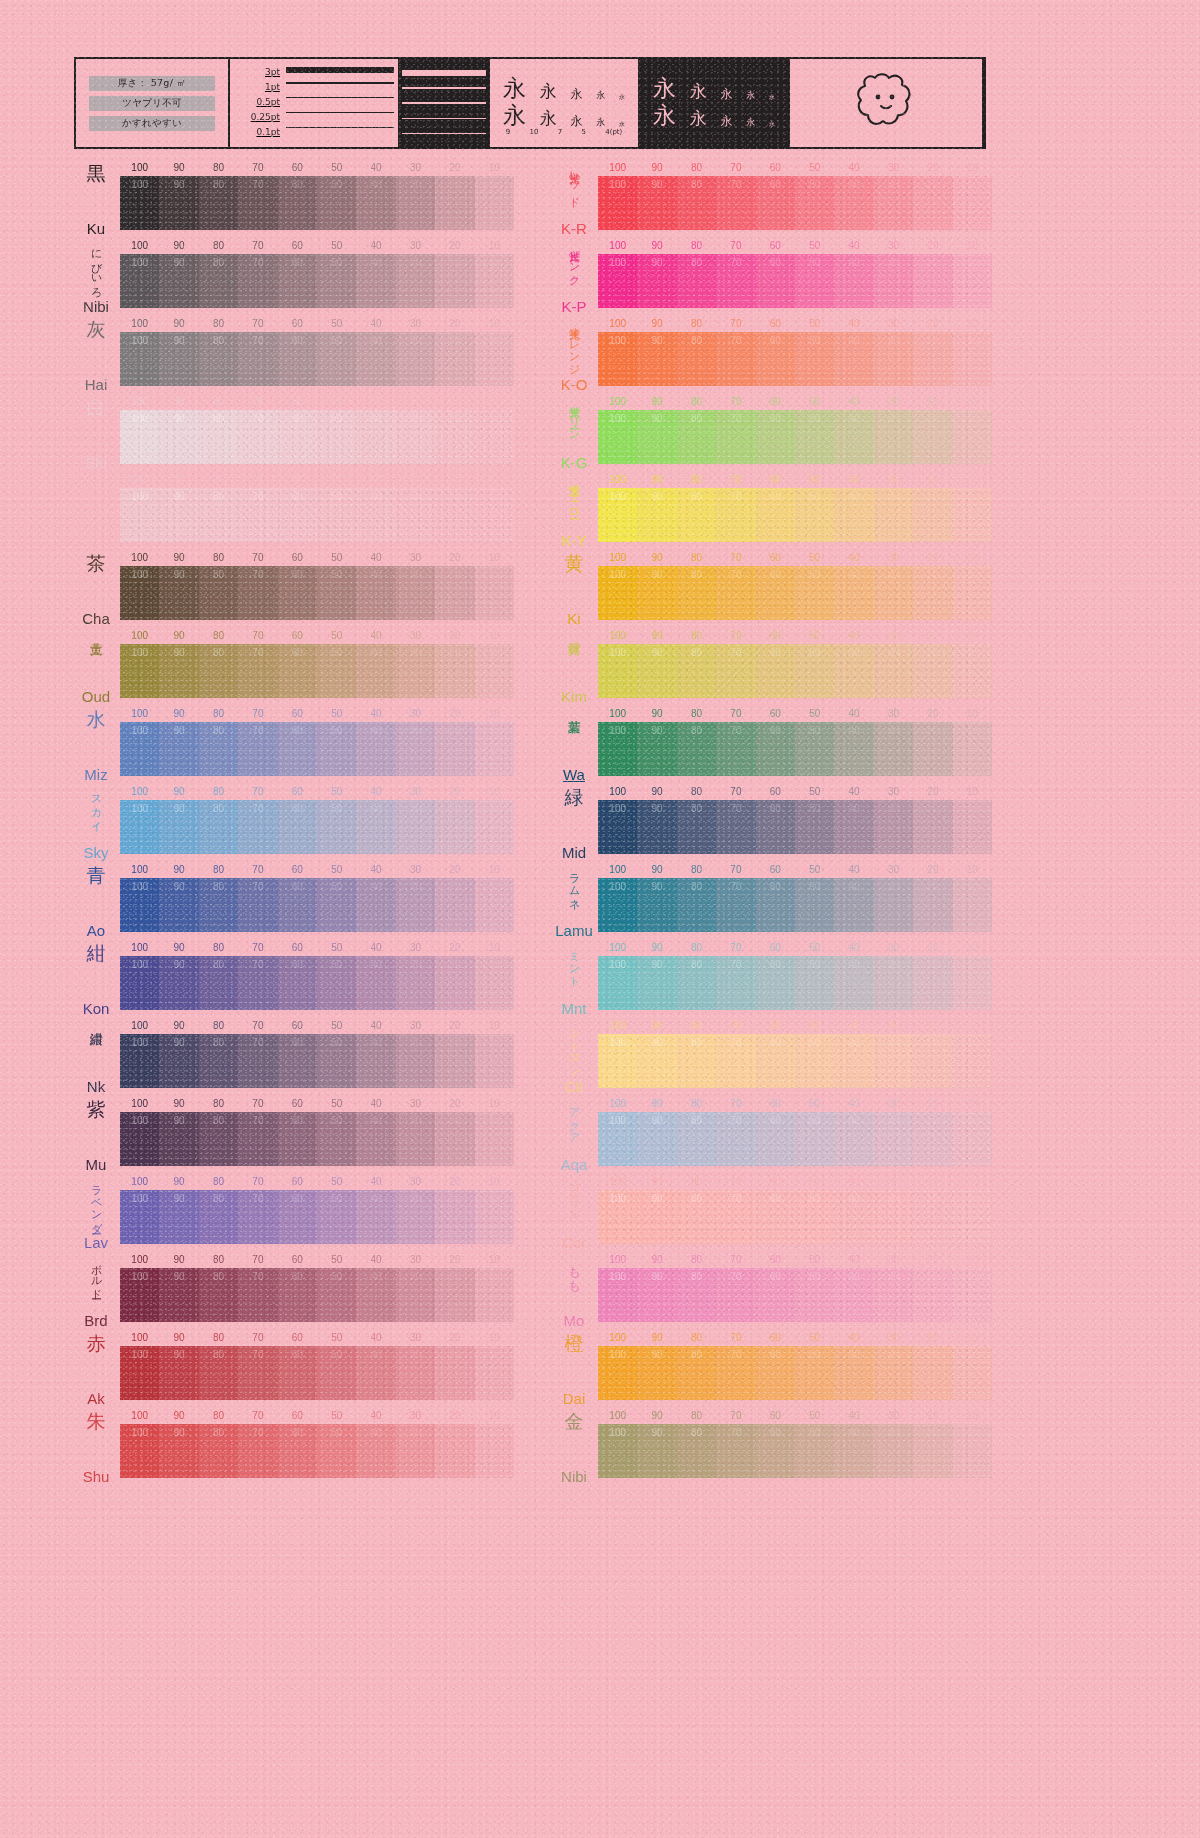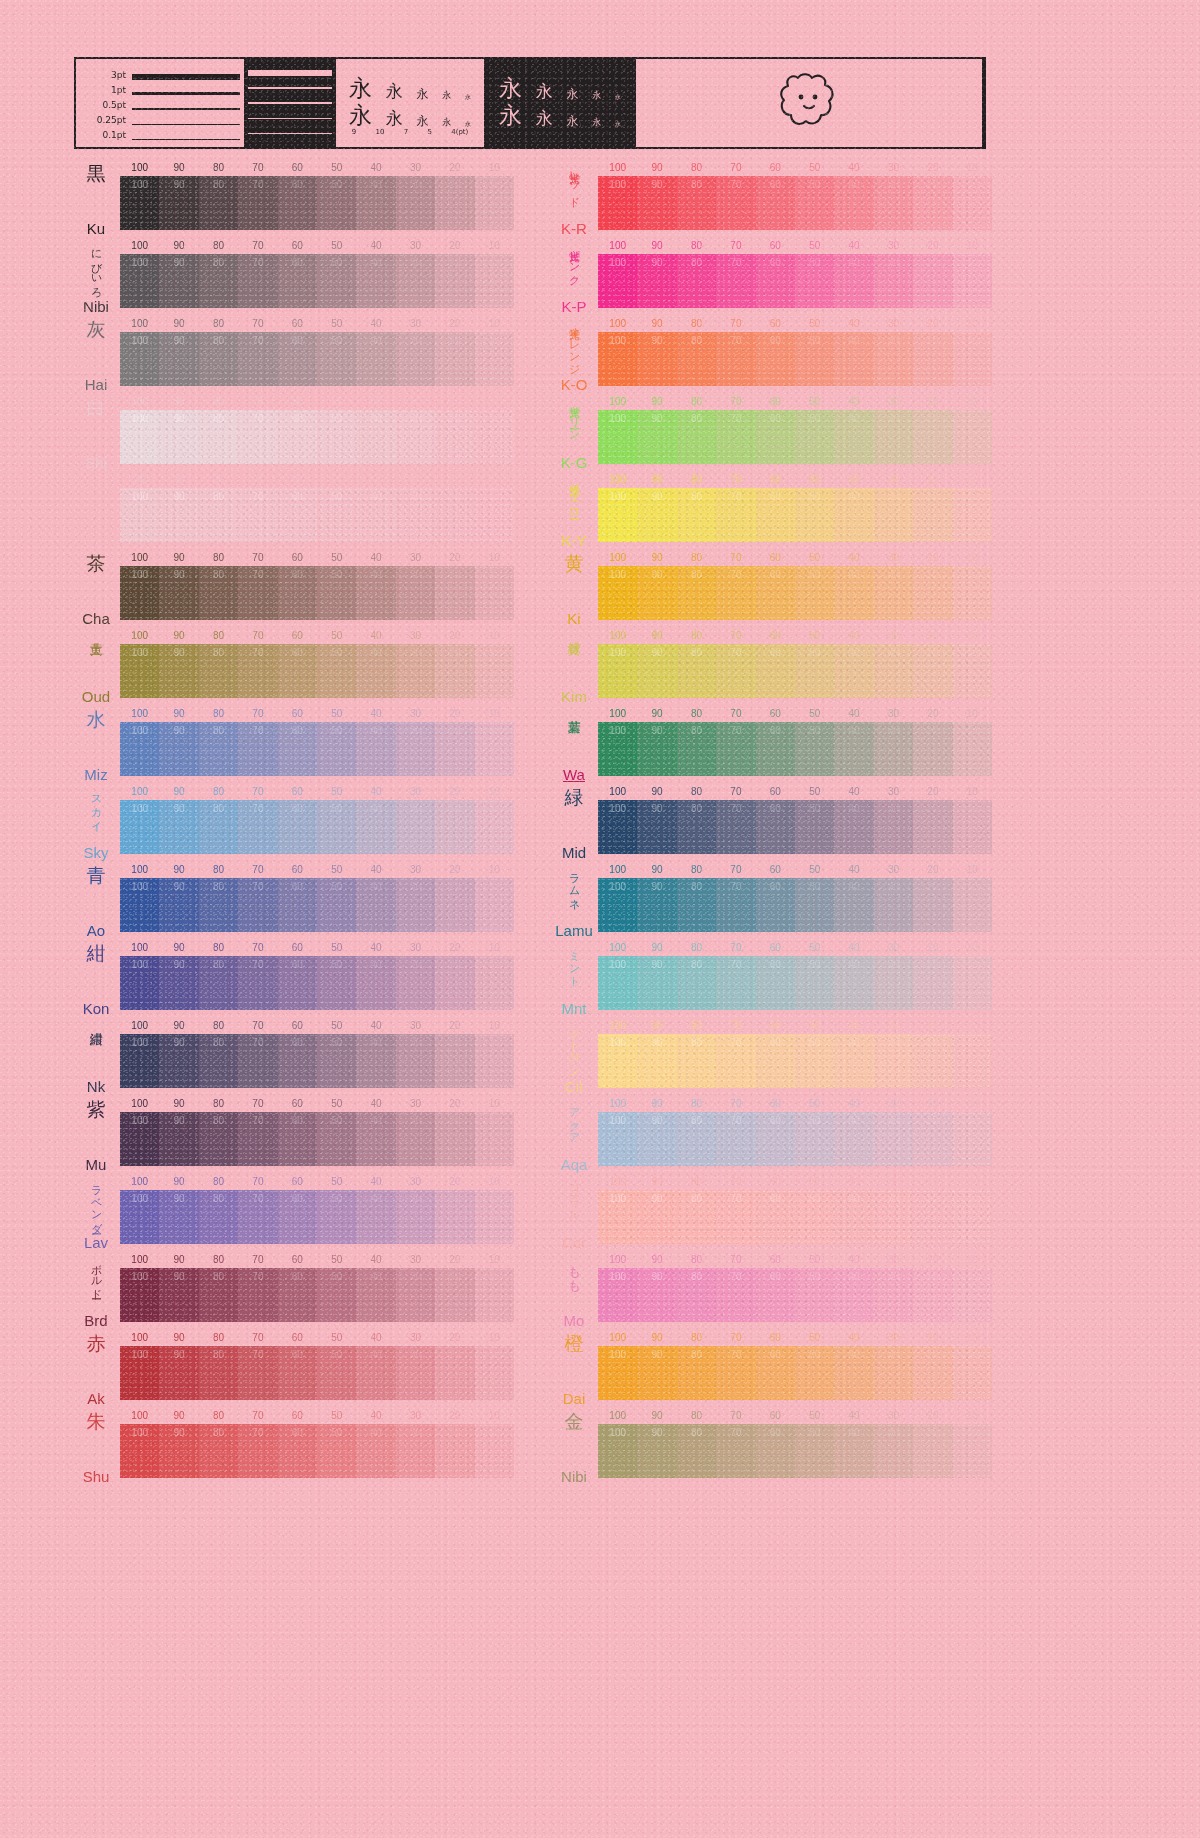--- a/index.html
+++ b/index.html
@@ -42,21 +42,21 @@
     justify-content:center;align-items:center;gap:5px;padding:6px 0;}
   .spec-chip{
     width:126px;height:15px;background:#b5aaad;
     display:flex;align-items:center;justify-content:center;
     font-size:9.5px;color:#2a2426;font-family:"DejaVu Sans",sans-serif;
     white-space:nowrap;letter-spacing:.3px;
   }
 
   #rule-cell{width:168px;display:flex;flex-direction:column;
     justify-content:center;padding:5px 4px;gap:2px;}
-  .rule-row{display:flex;align-items:flex-end;height:13px;}
+  .rule-row{display:flex;align-items:flex-start;height:13px;text-decoration:underline;}
   .rule-lbl{width:46px;text-align:right;font-size:9px;color:#231f20;
     font-family:"DejaVu Sans",sans-serif;padding-right:6px;}
   .rule-line-wrap{flex:1;display:flex;align-items:center;}
   .rule-line{width:100%;background:#231f20;}
 
   #rulerev-cell{width:92px;background:#231f20;display:flex;
     flex-direction:column;justify-content:center;padding:5px 4px;gap:2px;}
   .rrev-row{display:flex;align-items:center;height:13px;}
   .rrev-line{width:100%;background:#f6b7c1;}
 
@@ -117,20 +117,25 @@
     position:absolute;font-size:10px;font-family:"Liberation Sans",sans-serif;
     transform:translateX(-50%);color:rgba(255,255,255,.62);
   }
 </style>
 </head>
 <body>
 
 <div id="header-box">
 
 
+  <div class="hdr-cell hdr-div" id="spec-cell">
+    <div class="spec-chip">厚さ： 57g/ ㎡</div>
+    <div class="spec-chip">ツヤプリ不可</div>
+    <div class="spec-chip">かすれやすい</div>
+  </div>
 
   <div class="hdr-cell" id="rule-cell">
     <div class="rule-row">
       <div class="rule-lbl">3pt</div>
       <div class="rule-line-wrap">
           <div class="rule-line" style="height:6px"></div>
         </div>
     </div>
     <div class="rule-row">
       <div class="rule-lbl">1pt</div>
@@ -1026,21 +1031,21 @@
           <span style="left: 75%; opacity: 0.175;">30</span>
           <span style="left: 85%; opacity: 0.1;">20</span>
           <span style="left: 95%; opacity: 0.05;">10</span>
         </div>
         <div class="bar-grain"></div>
       </div>
     </div>
     <div class="swatch-row">
       <div class="row-label">
         <div class="jp small" style="color: rgb(43, 130, 87); writing-mode: vertical-rl; text-orientation: upright; max-height: 56px; white-space: nowrap;">若葉</div>
-        <div class="romaji" style="color: #be185d; text-decoration: underline;">Wa</div>
+        <div class="romaji" style="color: #0c4a6e; text-decoration: underline;">Wa</div>
       </div>
       <div class="ticks">
         <span style="left: 5%; color: rgb(43, 130, 87); opacity: 1;">100</span>
         <span style="left: 15%; color: rgb(43, 130, 87); opacity: 0.895;">90</span>
         <span style="left: 25%; color: rgb(43, 130, 87); opacity: 0.79;">80</span>
         <span style="left: 35%; color: rgb(43, 130, 87); opacity: 0.685;">70</span>
         <span style="left: 45%; color: rgb(43, 130, 87); opacity: 0.58;">60</span>
         <span style="left: 55%; color: rgb(43, 130, 87); opacity: 0.475;">50</span>
         <span style="left: 65%; color: rgb(43, 130, 87); opacity: 0.37;">40</span>
         <span style="left: 75%; color: rgb(43, 130, 87); opacity: 0.265;">30</span>

